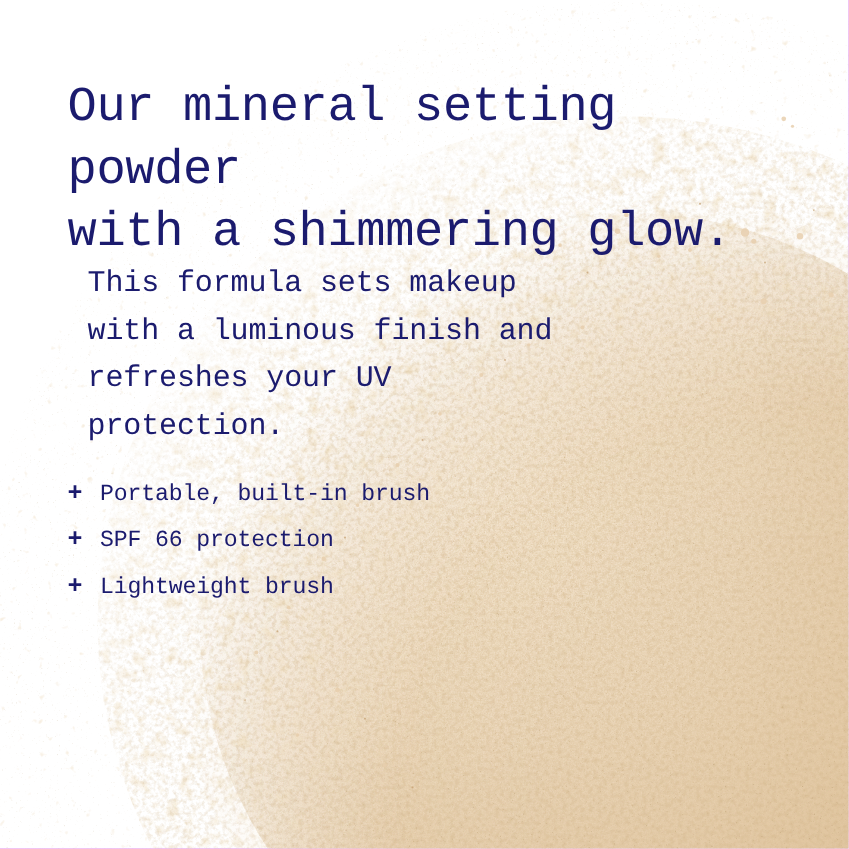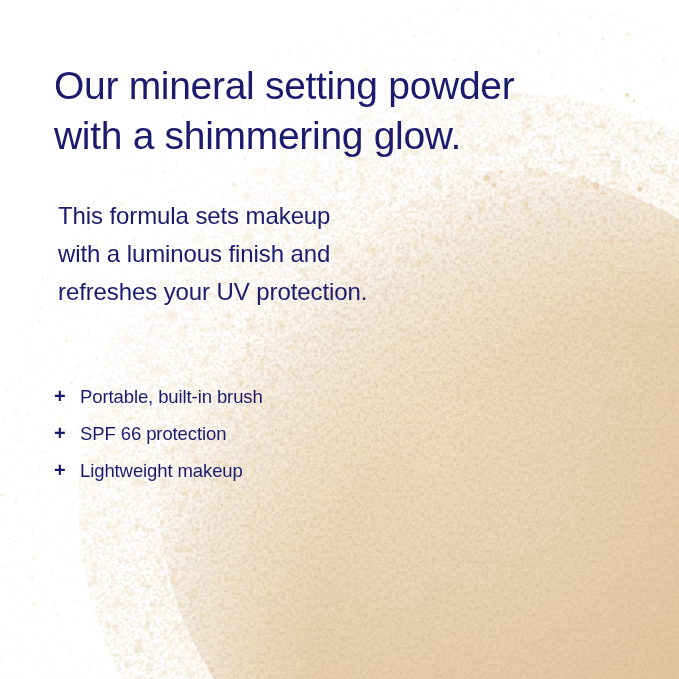--- a/index.html
+++ b/index.html
@@ -7,21 +7,21 @@
     margin: 0;
     padding: 0;
     background: #ffffff;
   }
   #page {
     position: relative;
     width: 679px;
     height: 679px;
     background: #d946ef;
     overflow: hidden;
-    font-family: Liberation Sans, sans-serif;
+    font-family: Liberation Mono, monospace;
     -webkit-font-smoothing: antialiased;
   }
 
   
   #powder-art {
     position: absolute;
     inset: 0;
     pointer-events: none;
   }
   #powder-art svg { display: block; width: 679px; height: 679px; }
@@ -46,21 +46,21 @@
     letter-spacing: -0.3px;
     color: #1b1b6e;
     white-space: pre-line;
   }
 
   #subcopy {
     position: absolute;
     left: 54px;
     top: 193px;
     width: 400px;
-    margin: 4px;
+    margin: 16px;
     font-size: 24px;
     line-height: 38px;
     font-weight: 400;
     letter-spacing: -0.1px;
     color: #1b1b6e;
     white-space: pre-line;
   }
 
   #feature-list {
     position: absolute;
@@ -303,18 +303,18 @@
       <li class="feature-item">
         <span class="plus-icon">+</span>
         <span class="feature-label">Portable, built-in brush</span>
       </li>
       <li class="feature-item">
         <span class="plus-icon">+</span>
         <span class="feature-label">SPF 66 protection</span>
       </li>
       <li class="feature-item">
         <span class="plus-icon">+</span>
-        <span class="feature-label">Lightweight makeup</span>
+        <span class="feature-label">Lightweight brush</span>
       </li>
     </ul>
 
   </div>
 </div>
 
 </body></html>

